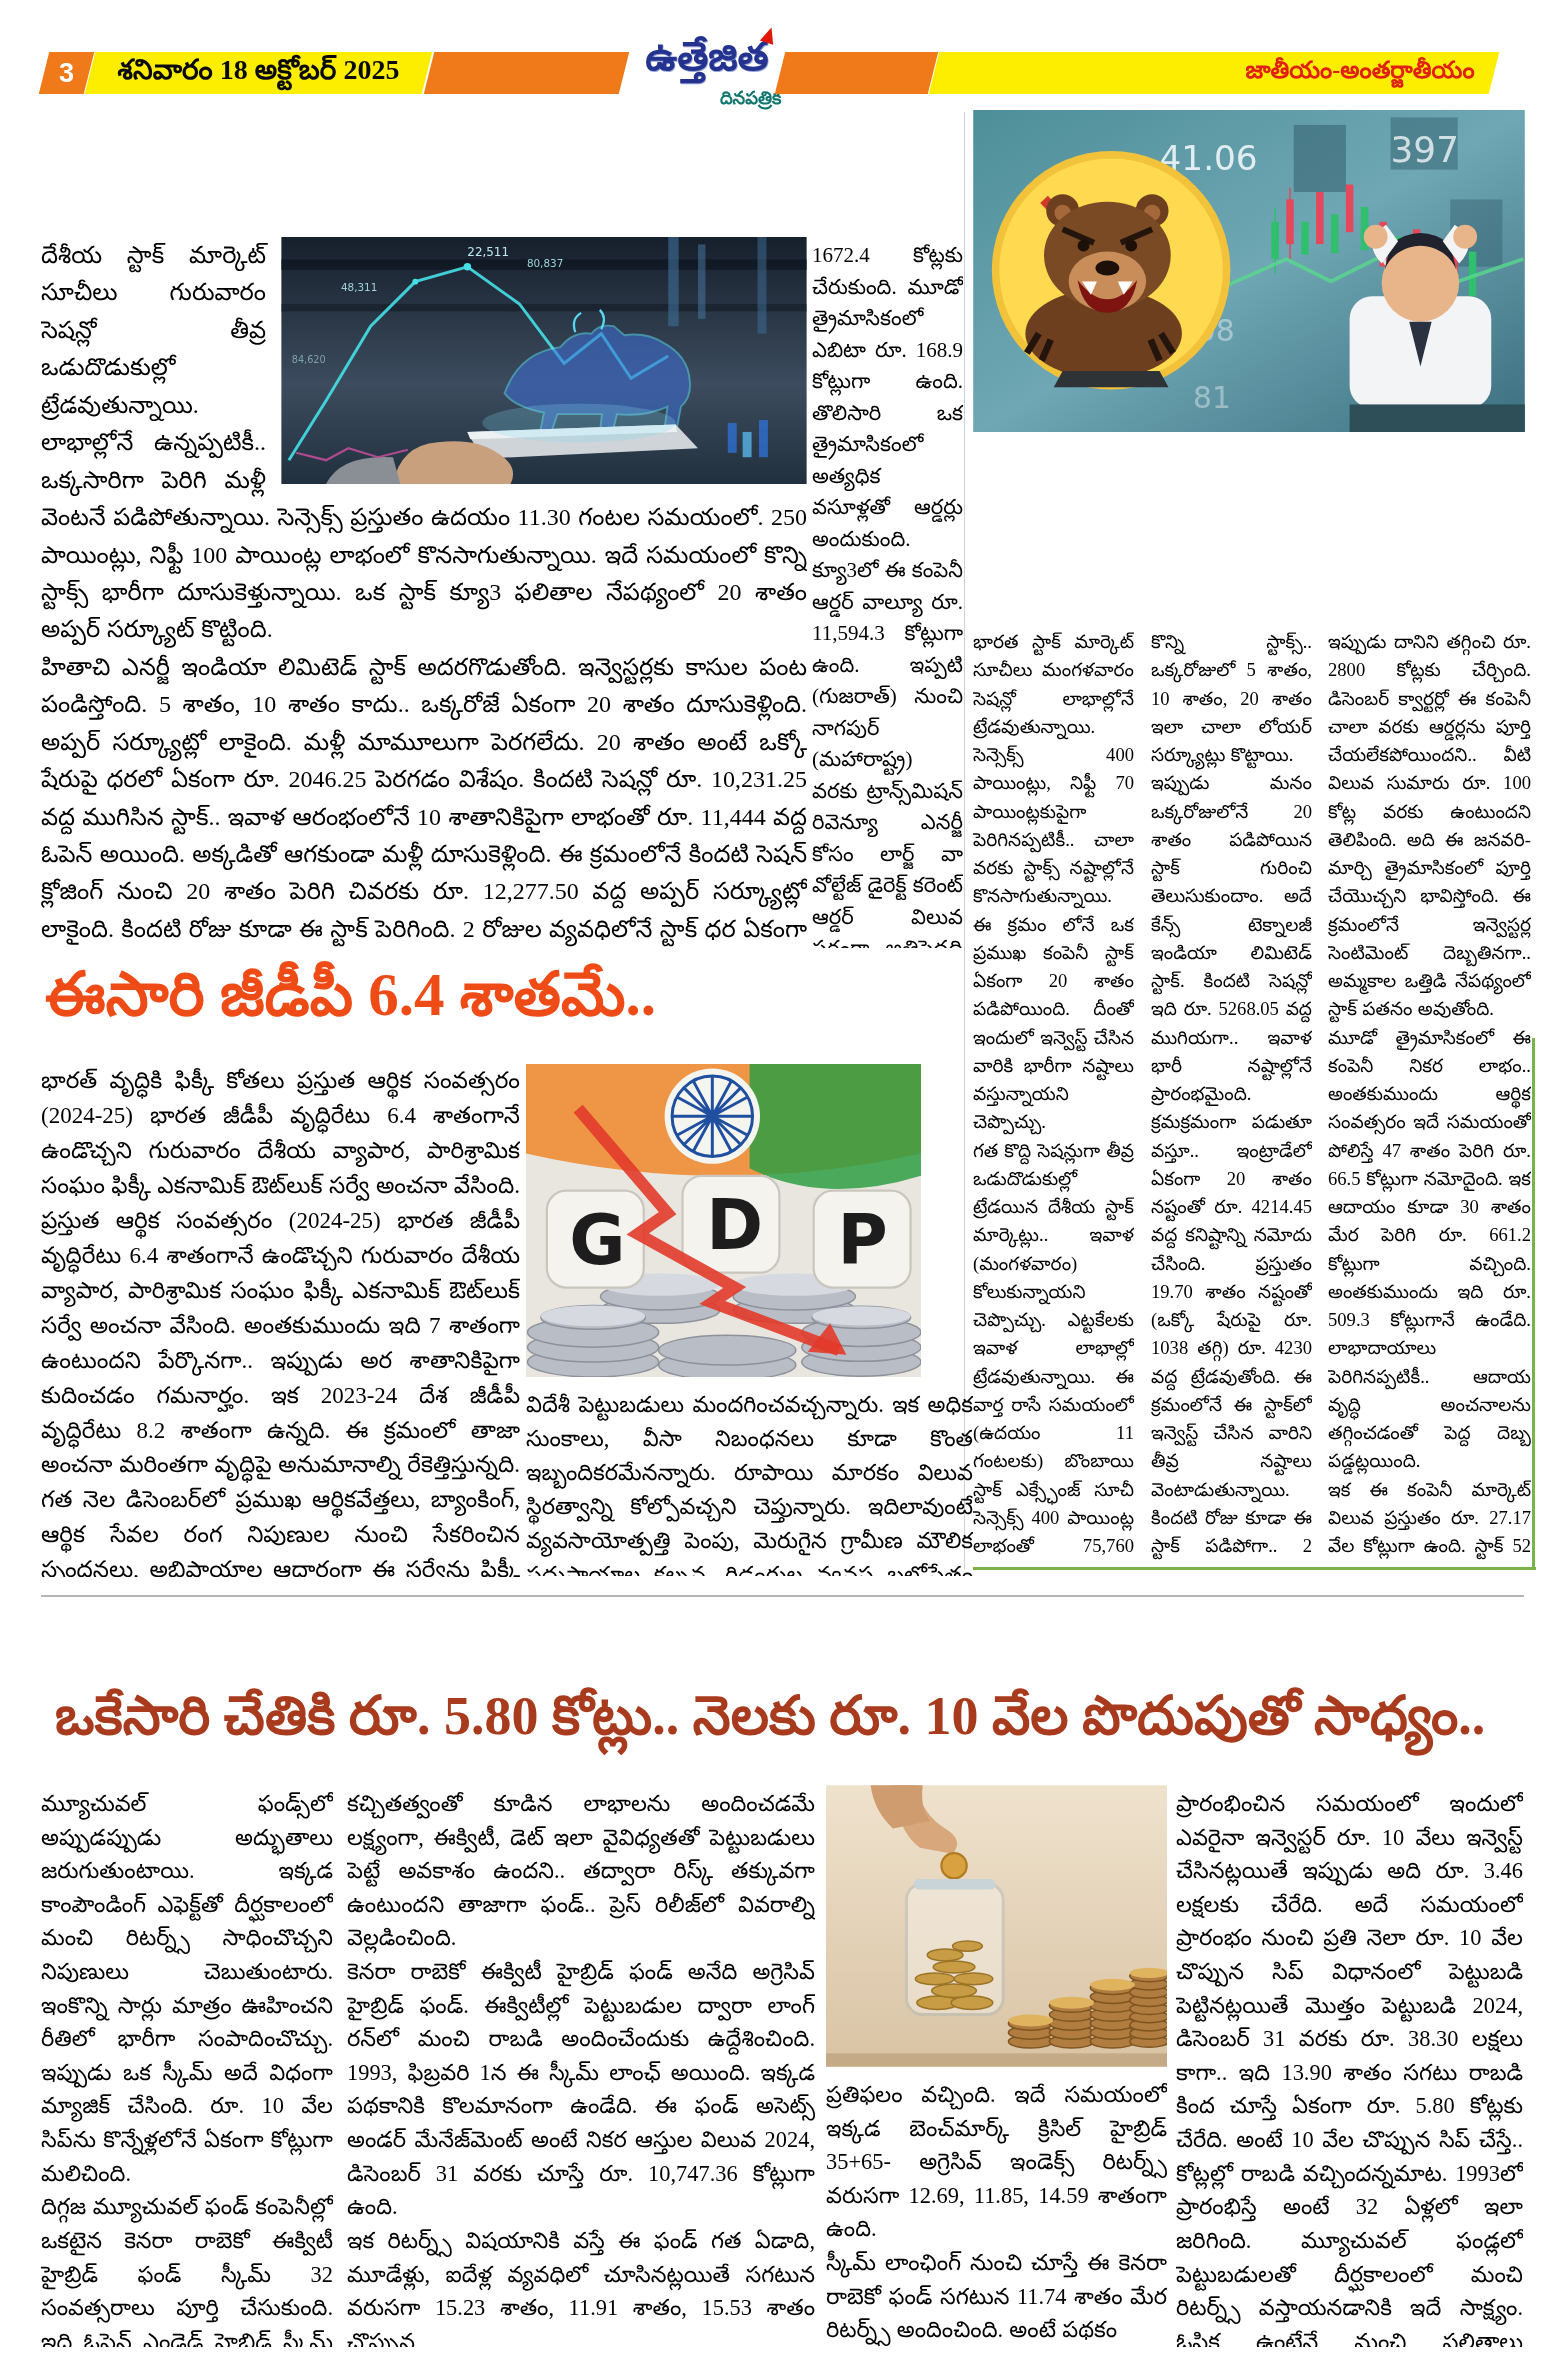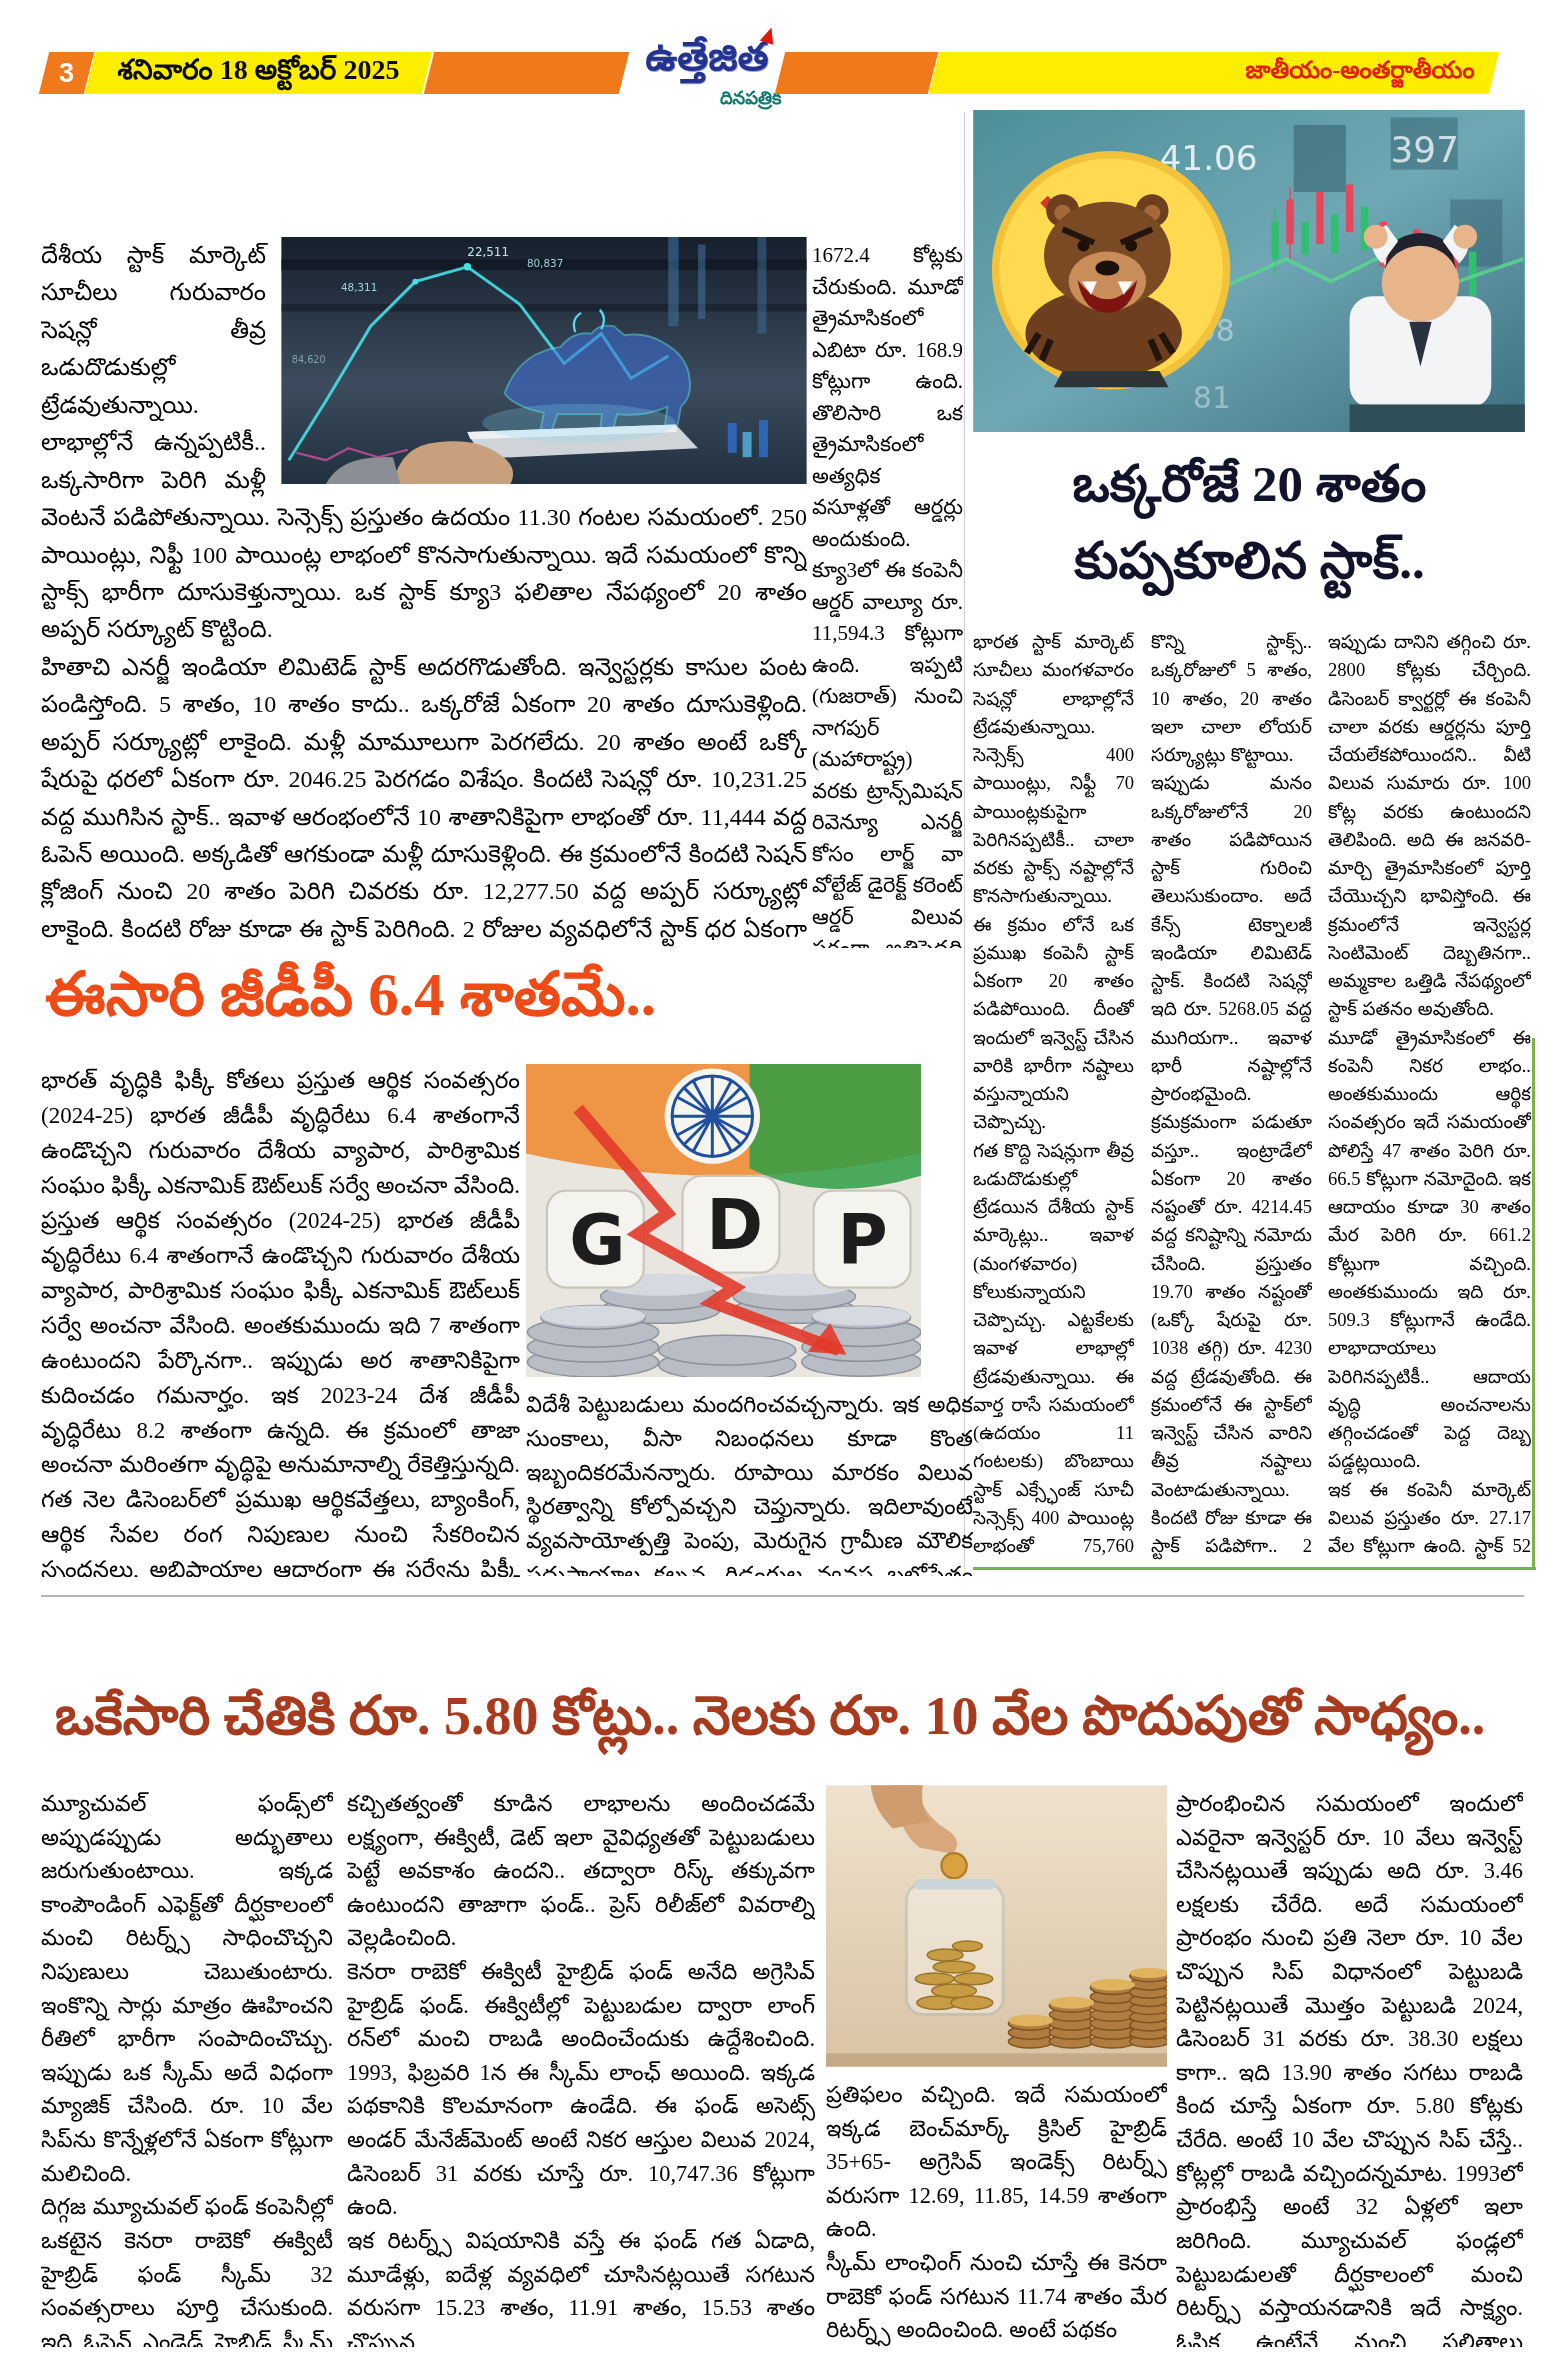--- a/index.html
+++ b/index.html
@@ -159,24 +159,20 @@
       <circle cx="600" cy="232" r="52" fill="#e8b489"></circle>
       <path d="M552 214 a52 52 0 0 1 96 0 l-8 -34 q-40 -30 -80 0 z" fill="#20222e"></path>
       <path d="M548 206 q-28 -30 6 -52 l16 22 z M652 206 q28 -30 -6 -52 l-16 22 z" fill="#f2f4f5"></path>
       <circle cx="540" cy="170" r="16" fill="#e8b489"></circle>
         <circle cx="660" cy="170" r="16" fill="#e8b489"></circle>
       <path d="M585 284 l15 60 15 -60 z" fill="#2a3242"></path>
       <rect x="505" y="395" width="235" height="37" fill="#2e4e58"></rect>
     </g>
   </svg>
 
-  <div class="abs" style="left:973px;top:446px;width:553px;text-align:center;color:#12122a;font-weight:900;">
-    <div style="font-size:51px;line-height:1.5;">ఒక్కరోజే 20 శాతం</div>
-    <div style="font-size:51px;line-height:1.5;">కుప్పకూలిన స్టాక్..</div>
-  </div>
 
   <div class="abs body-text" style="left:973px;top:628px;width:161px;height:933px;font-size:18.6px;line-height:1.52;overflow:hidden;">భారత స్టాక్ మార్కెట్ సూచీలు మంగళవారం సెషన్లో లాభాల్లోనే ట్రేడవుతున్నాయి. సెన్సెక్స్ 400 పాయింట్లు, నిఫ్టీ 70 పాయింట్లకుపైగా పెరిగినప్పటికీ.. చాలా వరకు స్టాక్స్ నష్టాల్లోనే కొనసాగుతున్నాయి. ఈ క్రమం లోనే ఒక ప్రముఖ కంపెనీ స్టాక్ ఏకంగా 20 శాతం పడిపోయింది. దీంతో ఇందులో ఇన్వెస్ట్ చేసిన వారికి భారీగా నష్టాలు వస్తున్నాయని చెప్పొచ్చు.
 గత కొద్ది సెషన్లుగా తీవ్ర ఒడుదొడుకుల్లో ట్రేడయిన దేశీయ స్టాక్ మార్కెట్లు.. ఇవాళ (మంగళవారం) కోలుకున్నాయని చెప్పొచ్చు. ఎట్టకేలకు ఇవాళ లాభాల్లో ట్రేడవుతున్నాయి. ఈ వార్త రాసే సమయంలో (ఉదయం 11 గంటలకు) బొంబాయి స్టాక్ ఎక్స్ఛేంజ్ సూచీ సెన్సెక్స్ 400 పాయింట్ల లాభంతో 75,760 మార్కు వద్ద కొనసాగుతోంది. ఇదే సమయంలో నేషనల్ స్టాక్ ఎక్స్ఛేంజి సూచీ నిఫ్టీ విషయానికి వస్తే.. 70 పాయింట్ల లాభంతో 22,900 మార్కు వద్ద ఉంది. స్టాక్ మార్కెట్లు కిందటి సెషన్‌తో పోలిస్తే కోలుకున్నప్పటికీ.. చాలా స్టాక్స్ ఇంకా భారీగా</div>
   <div class="abs body-text" style="left:1151px;top:628px;width:161px;height:933px;font-size:18.6px;line-height:1.52;overflow:hidden;">కొన్ని స్టాక్స్.. ఒక్కరోజులో 5 శాతం, 10 శాతం, 20 శాతం ఇలా చాలా లోయర్ సర్క్యూట్లు కొట్టాయి.
 ఇప్పుడు మనం ఒక్కరోజులోనే 20 శాతం పడిపోయిన స్టాక్ గురించి తెలుసుకుందాం. అదే కేన్స్ టెక్నాలజీ ఇండియా లిమిటెడ్ స్టాక్. కిందటి సెషన్లో ఇది రూ. 5268.05 వద్ద ముగియగా.. ఇవాళ భారీ నష్టాల్లోనే ప్రారంభమైంది. క్రమక్రమంగా పడుతూ వస్తూ.. ఇంట్రాడేలో ఏకంగా 20 శాతం నష్టంతో రూ. 4214.45 వద్ద కనిష్టాన్ని నమోదు చేసింది. ప్రస్తుతం 19.70 శాతం నష్టంతో (ఒక్కో షేరుపై రూ. 1038 తగ్గి) రూ. 4230 వద్ద ట్రేడవుతోంది. ఈ క్రమంలోనే ఈ స్టాక్‌లో ఇన్వెస్ట్ చేసిన వారిని తీవ్ర నష్టాలు వెంటాడుతున్నాయి. కిందటి రోజు కూడా ఈ స్టాక్ పడిపోగా.. 2 రోజుల వ్యవధిలోనే 25 శాతం వరకు పతనం కావడం గమనార్హం.
 ఈ కంపెనీ తాజాగా అక్టోబర్- డిసెంబర్ త్రైమాసికం ఫలితాల సందర్భంగా.. ఆదాయ వృద్ధి అంచనాల్ని తగ్గించడమే దెబ్బకొట్టింది. అంతకుముందు</div>
   <div class="abs body-text" style="left:1328px;top:628px;width:203px;height:933px;font-size:18.6px;line-height:1.52;overflow:hidden;">ఇప్పుడు దానిని తగ్గించి రూ. 2800 కోట్లకు చేర్చింది. డిసెంబర్ క్వార్టర్లో ఈ కంపెనీ చాలా వరకు ఆర్డర్లను పూర్తి చేయలేకపోయిందని.. వీటి విలువ సుమారు రూ. 100 కోట్ల వరకు ఉంటుందని తెలిపింది. అది ఈ జనవరి- మార్చి త్రైమాసికంలో పూర్తి చేయొచ్చని భావిస్తోంది. ఈ క్రమంలోనే ఇన్వెస్టర్ల సెంటిమెంట్ దెబ్బతినగా.. అమ్మకాల ఒత్తిడి నేపథ్యంలో స్టాక్ పతనం అవుతోంది.
 మూడో త్రైమాసికంలో ఈ కంపెనీ నికర లాభం.. అంతకుముందు ఆర్థిక సంవత్సరం ఇదే సమయంతో పోలిస్తే 47 శాతం పెరిగి రూ. 66.5 కోట్లుగా నమోదైంది. ఇక ఆదాయం కూడా 30 శాతం మేర పెరిగి రూ. 661.2 కోట్లుగా వచ్చింది. అంతకుముందు ఇది రూ. 509.3 కోట్లుగానే ఉండేది. లాభాదాయాలు పెరిగినప్పటికీ.. ఆదాయ వృద్ధి అంచనాలను తగ్గించడంతో పెద్ద దెబ్బ పడ్డట్లయింది.
 ఇక ఈ కంపెనీ మార్కెట్ విలువ ప్రస్తుతం రూ. 27.17 వేల కోట్లుగా ఉంది. స్టాక్ 52 వారాల గరిష్ట ధర రూ. 7822 కాగా.. కనిష్ట ధర రూ. 2424గా ఉంది.</div>
 

